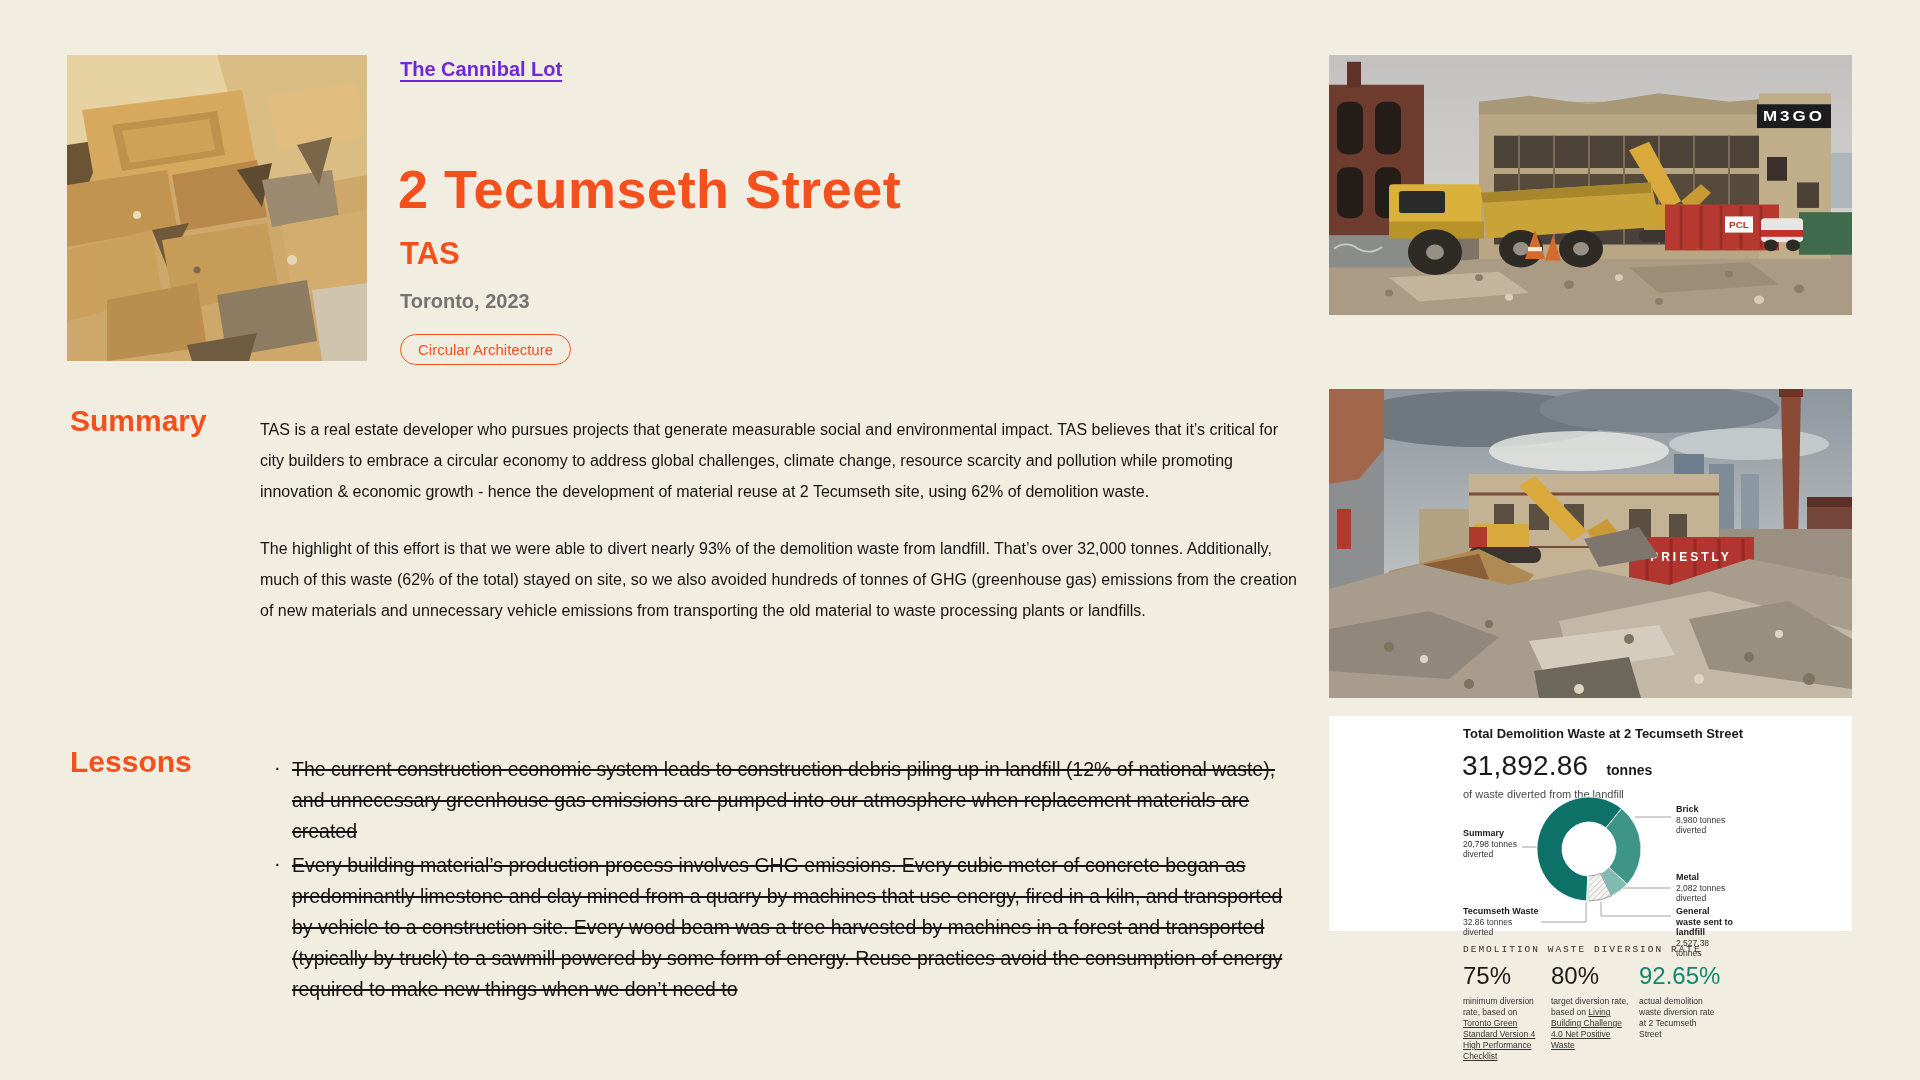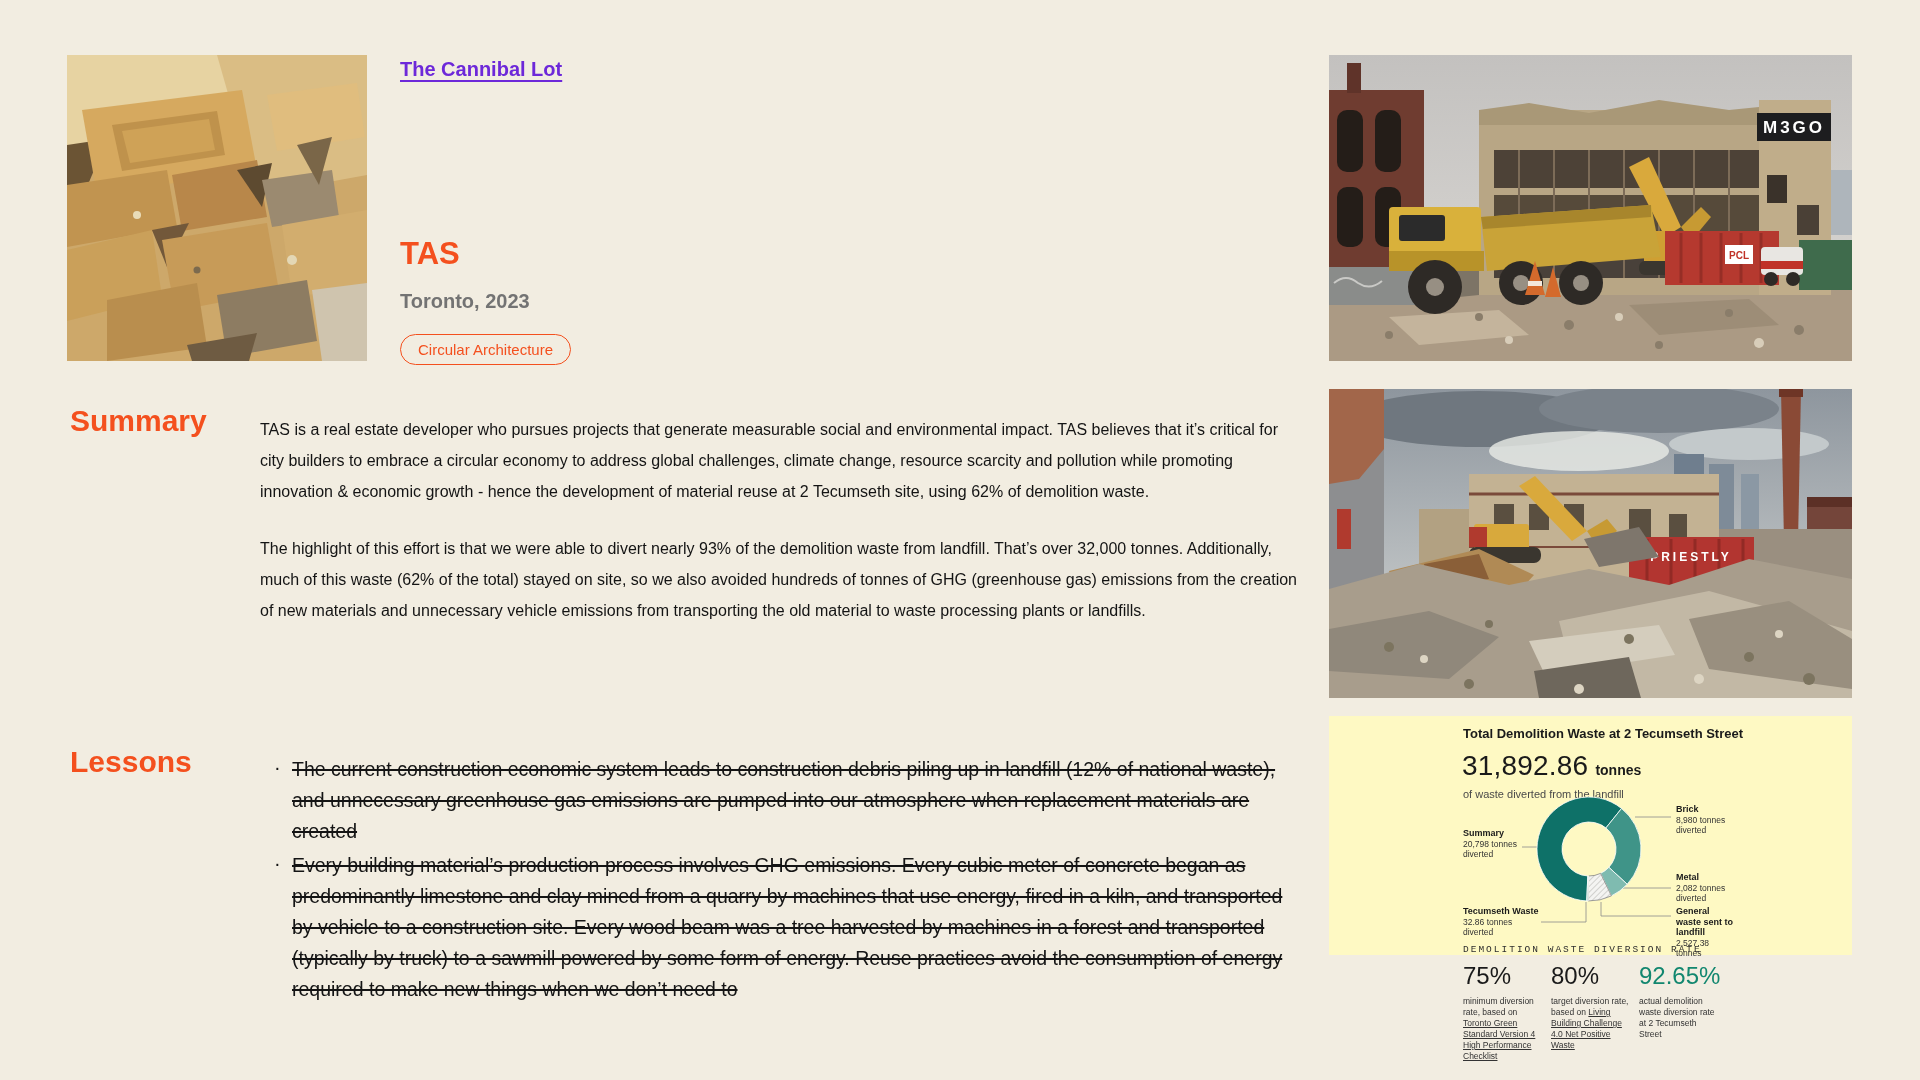--- a/index.html
+++ b/index.html
@@ -22,27 +22,27 @@
   .summary-body{position:absolute;left:260px;top:414px;width:1040px;font-size:16px;line-height:31px;color:#141414;}
   .summary-body p{margin:0 0 26px 0;}
   .lessons-body{position:absolute;left:262px;top:754px;width:1035px;font-size:19.5px;line-height:31px;color:#141414;}
   .bullet{position:relative;padding-left:30px;margin-bottom:3px;}
   .bullet .marker{position:absolute;left:12px;top:-2px;font-size:20px;color:#141414;text-decoration:none;}
   .bullet .strike{text-decoration:line-through;text-decoration-thickness:1.5px;}
 
   
   .photo{position:absolute;left:1329px;width:523px;overflow:hidden;}
   .photo svg{display:block;width:100%;height:100%;}
-  .photo-1{top:55px;height:306px;}
+  .photo-1{top:55px;height:260px;}
   .photo-2{top:389px;height:309px;}
 
   
-  .chart-card{position:absolute;left:1329px;top:716px;width:523px;height:239px;background:#fef9c3;}
+  .chart-card{position:absolute;left:1329px;top:716px;width:523px;height:215px;background:#ffffff;}
   .chart-card .c-title{position:absolute;left:134px;top:10px;font-size:13px;font-weight:700;color:#1a1a1a;}
-  .chart-card .c-number-row{position:absolute;left:133px;top:34px;display:flex;align-items:baseline;gap:7px;}
+  .chart-card .c-number-row{position:absolute;left:133px;top:34px;display:flex;align-items:baseline;gap:18px;}
   .chart-card .c-number{font-size:28px;font-weight:400;color:#1a1a1a;letter-spacing:.2px;}
   .chart-card .c-unit{font-size:14px;font-weight:700;color:#1a1a1a;}
   .chart-card .c-caption{position:absolute;left:134px;top:72px;font-size:11px;color:#4a4a4a;}
   .donut-layer{position:absolute;left:0;top:0;width:523px;height:306px;}
   .seg-label{position:absolute;font-size:8.5px;line-height:10.5px;color:#333;}
   .seg-label b{display:block;color:#1a1a1a;font-size:9px;}
   .lab-concrete{left:134px;top:112px;width:64px;}
   .lab-brick{left:347px;top:88px;width:72px;}
   .lab-metal{left:347px;top:156px;width:72px;}
   .lab-general{left:347px;top:190px;width:58px;}
@@ -85,20 +85,21 @@
       <polygon points="150,240 240,225 250,286 160,302" fill="#8d7c62"></polygon>
       <polygon points="245,235 300,228 300,306 255,306" fill="#cfc4ae"></polygon>
       <polygon points="120,290 190,278 182,306 125,306" fill="#6e5b42"></polygon>
       <circle cx="70" cy="160" r="4" fill="#e9dcb8"></circle>
       <circle cx="225" cy="205" r="5" fill="#e3d7b5"></circle>
       <circle cx="130" cy="215" r="3.5" fill="#7c6a4e"></circle>
     </svg>
   </div>
 
   <a class="back-link">The Cannibal Lot</a>
+  <div class="page-title">2 Tecumseth Street</div>
   <div class="org">TAS</div>
   <div class="loc">Toronto, 2023</div>
   <div class="tag-pill">Circular Architecture</div>
 
   <div class="sec-heading summary-heading">Summary</div>
   <div class="summary-body">
     <p>TAS is a real estate developer who pursues projects that generate measurable social and environmental impact. TAS believes that it’s critical for city builders to embrace a circular economy to address global challenges, climate change, resource scarcity and pollution while promoting innovation &amp; economic growth - hence the development of material reuse at 2 Tecumseth site, using 62% of demolition waste.</p>
     <p>The highlight of this effort is that we were able to divert nearly 93% of the demolition waste from landfill. That’s over 32,000 tonnes. Additionally, much of this waste (62% of the total) stayed on site, so we also avoided hundreds of tonnes of GHG (greenhouse gas) emissions from the creation of new materials and unnecessary vehicle emissions from transporting the old material to waste processing plants or landfills.</p>
   </div>
 

